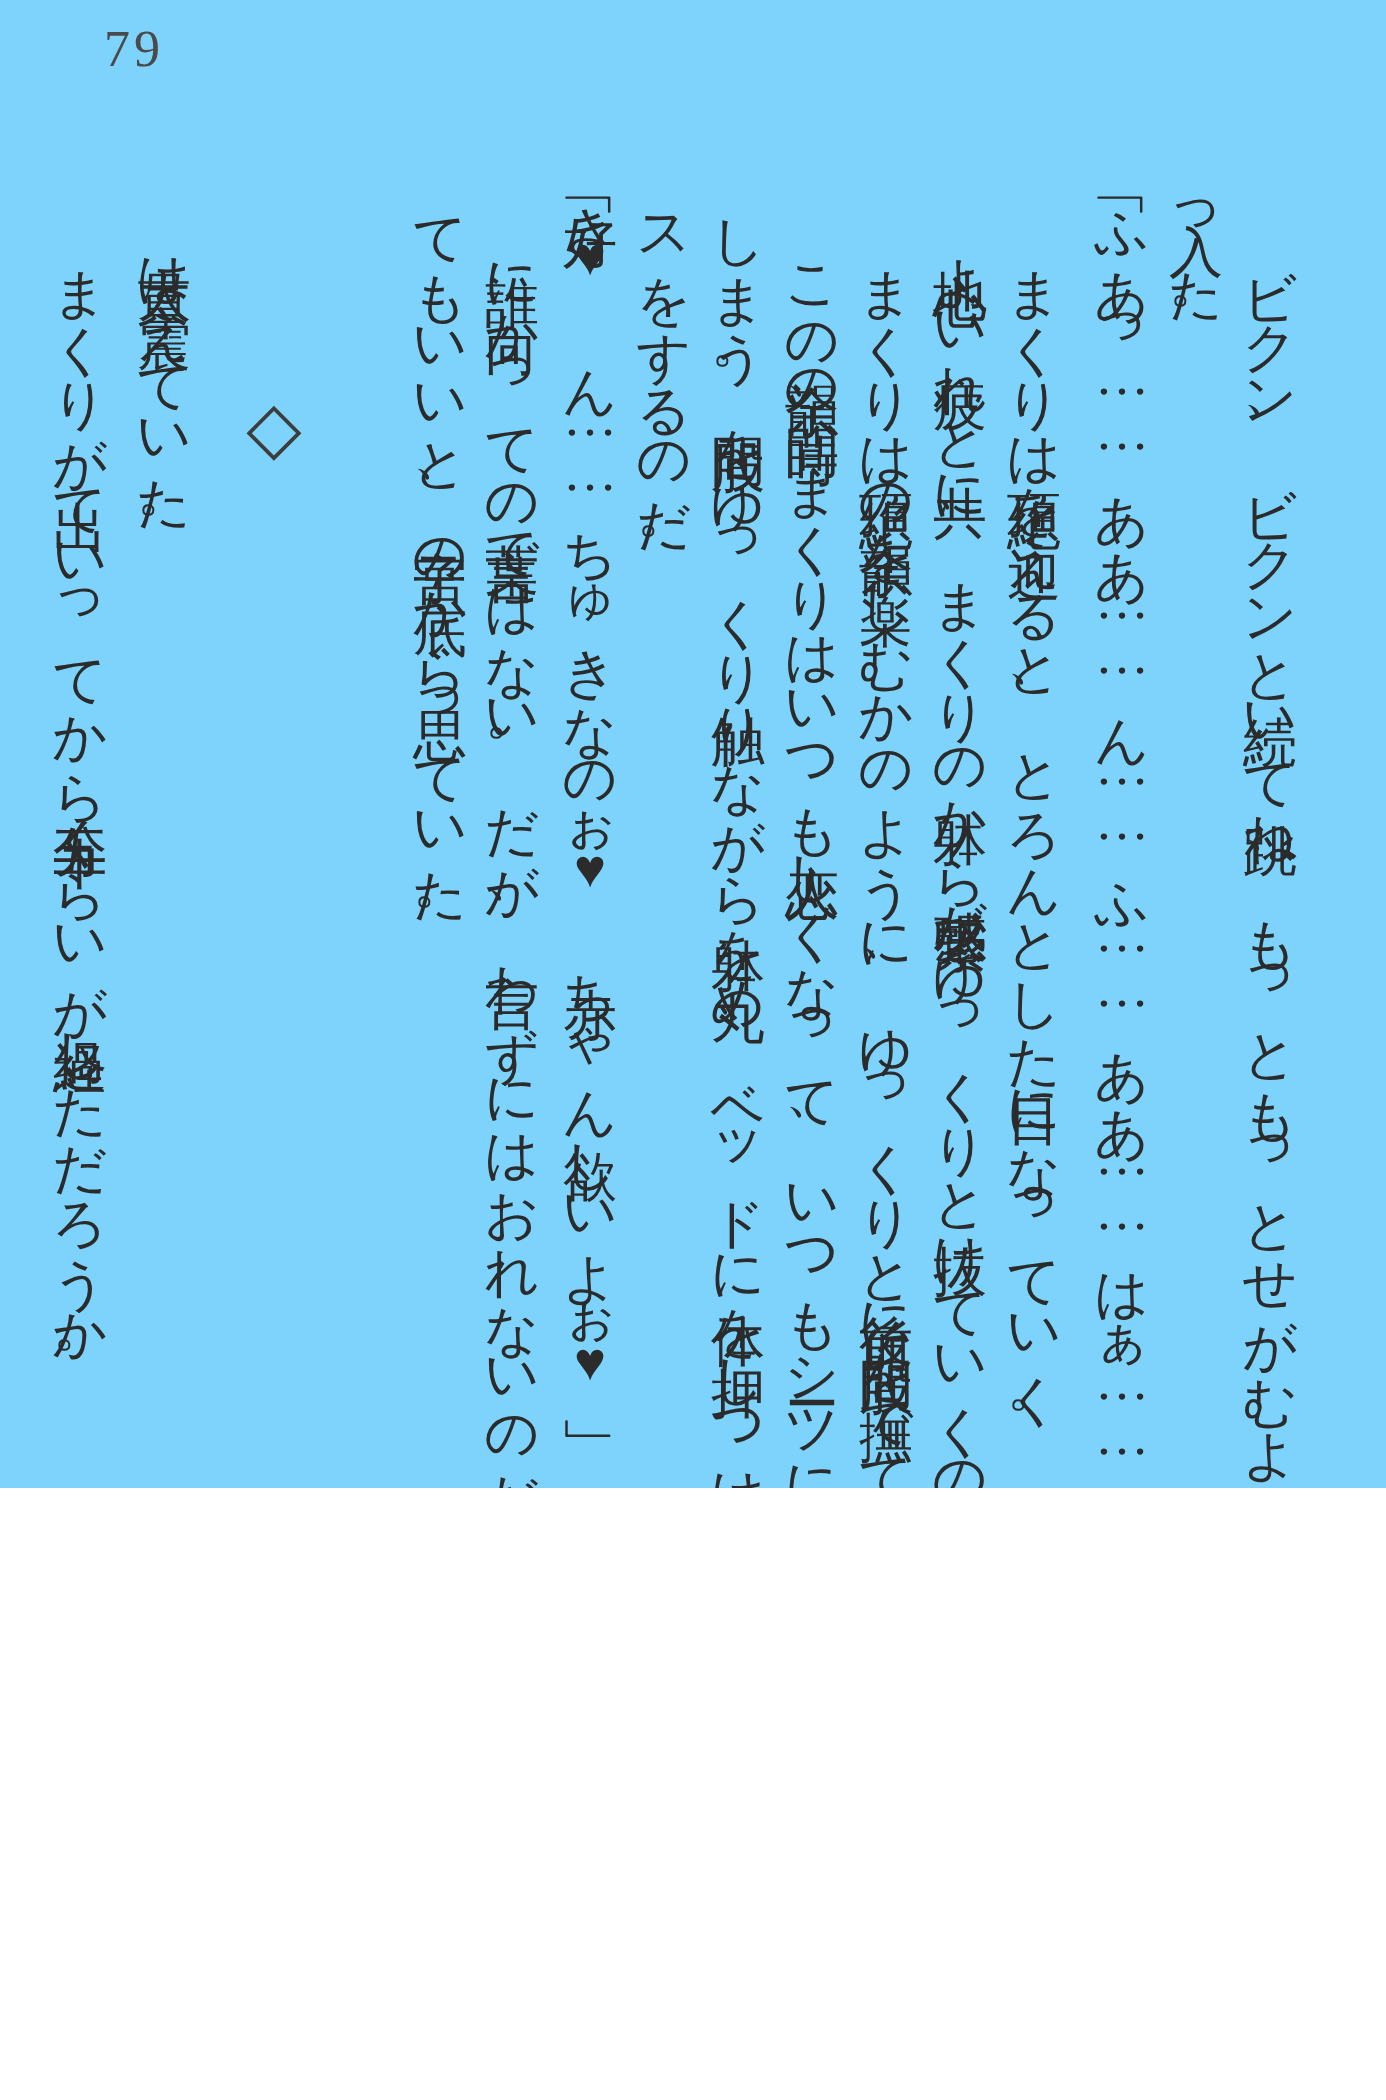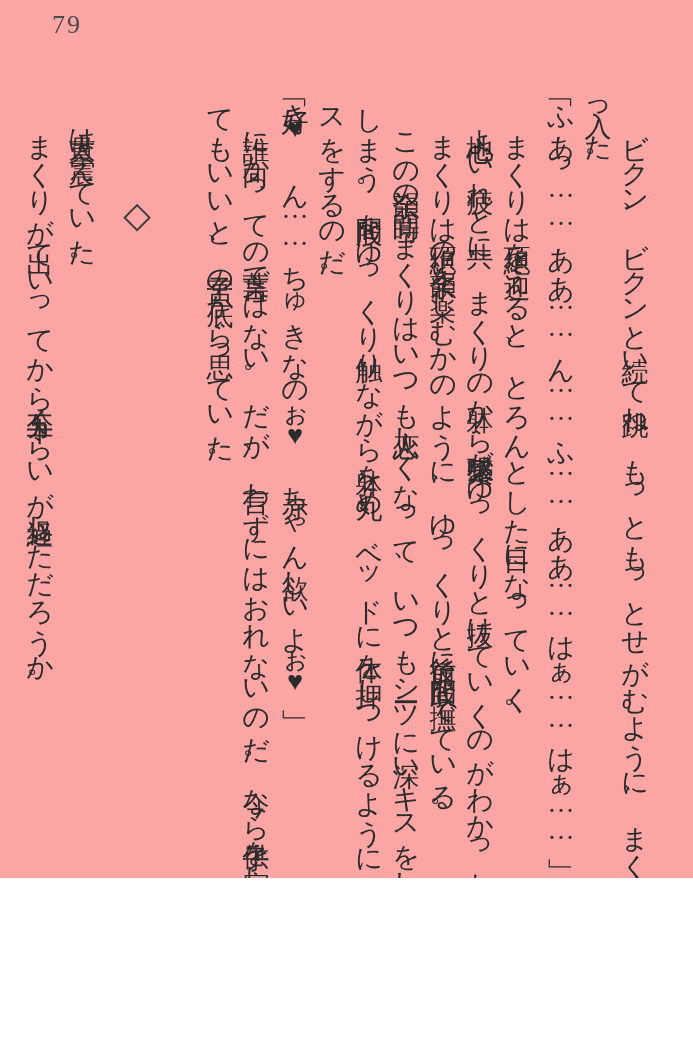--- a/index.html
+++ b/index.html
@@ -3,22 +3,22 @@
 <meta charset="utf-8">
 <style>
   html, body {
     margin: 0;
     padding: 0;
     background: #ffffff;
   }
   #page {
     position: relative;
     width: 693px;
-    height: 878px;
-    background: #fca5a5;
+    height: 744px;
+    background: #7dd3fc;
     overflow: hidden;
     font-family: "Liberation Serif", "DejaVu Serif", serif;
   }
   .page-number {
     position: absolute;
     top: 10px;
     left: 52px;
     font-size: 26px;
     color: #4a4a4a;
     letter-spacing: 2px;

